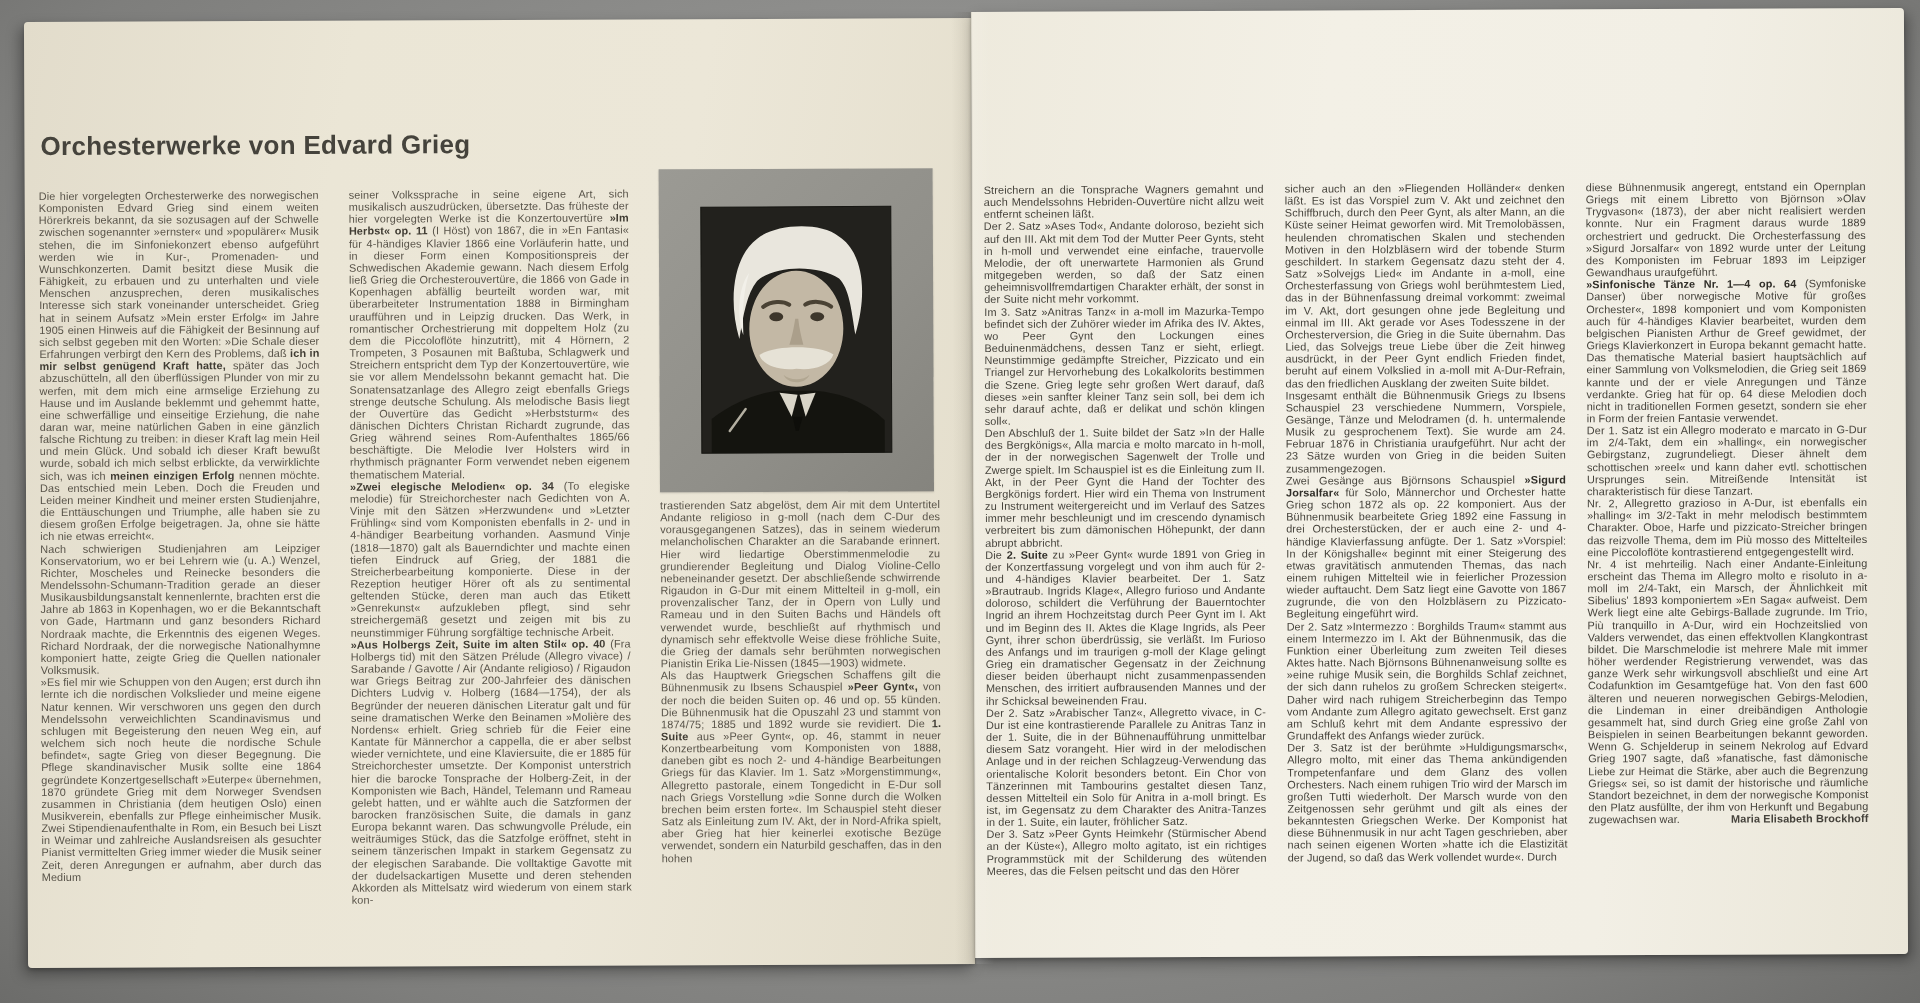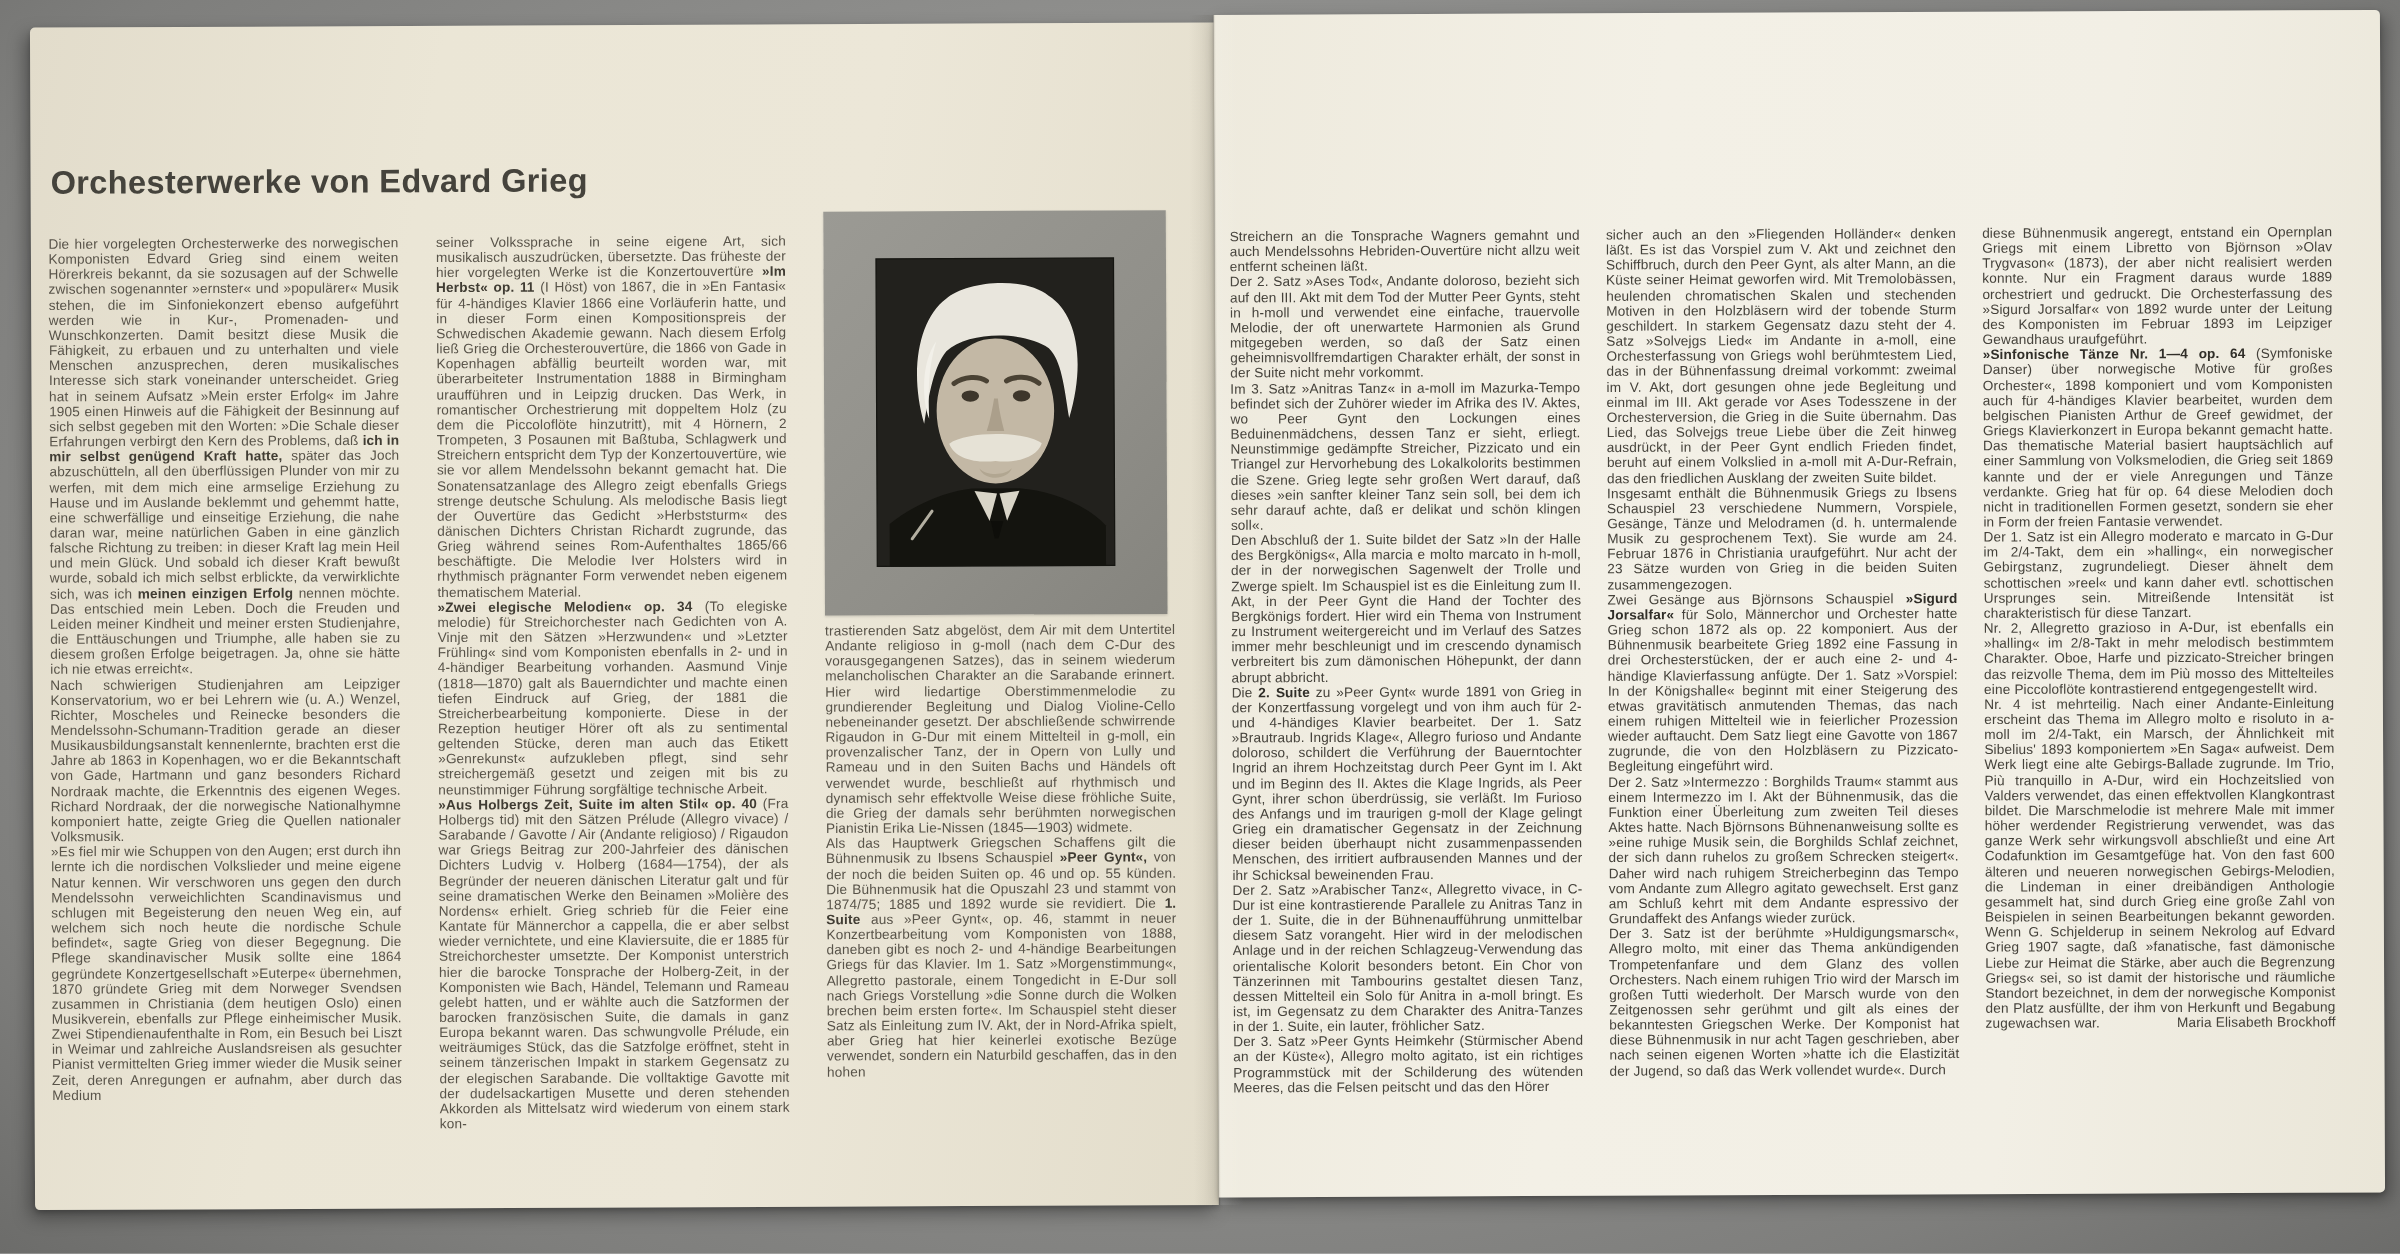--- a/index.html
+++ b/index.html
@@ -42,21 +42,21 @@
   .pad-top{padding-top:18px;}
   .para{
     margin:0;text-align:justify;hyphens:auto;-webkit-hyphens:auto;
     font-size:10.9px;line-height:12.15px;letter-spacing:0.12px;
   }
   .page-left .para{color:#585349;}
   .page-right .para{color:#45423b;}
   .para .b{font-weight:bold;}
   .page-left .para .b{color:#403c33;}
   .page-right .para .b{color:#302e28;}
-  .para .sig{float:right;font-weight:normal;}
+  .para .sig{float:right;font-weight:bold;}
   .photo-mat{
     width:274px;height:323px;background:linear-gradient(135deg,#9b9a94,#908f89 60%,#85847e);
     margin-bottom:7px;position:relative;
     box-shadow:0 1px 2px rgba(0,0,0,0.15);
   }
   .photo-mat svg{position:absolute;left:0;top:0;}
 </style>
 </head>
 <body>
 
@@ -131,20 +131,20 @@
           <p class="para"><span>sicher auch an den »Fliegenden Holländer« denken läßt. Es ist das Vorspiel zum V. Akt und zeichnet den Schiffbruch, durch den Peer Gynt, als alter Mann, an die Küste seiner Heimat geworfen wird. Mit Tremolobässen, heulenden chromatischen Skalen und stechenden Motiven in den Holzbläsern wird der tobende Sturm geschildert. In starkem Gegensatz dazu steht der 4. Satz »Solvejgs Lied« im Andante in a-moll, eine Orchesterfassung von Griegs wohl berühmtestem Lied, das in der Bühnenfassung dreimal vorkommt: zweimal im V. Akt, dort gesungen ohne jede Begleitung und einmal im III. Akt gerade vor Ases Todesszene in der Orchesterversion, die Grieg in die Suite übernahm. Das Lied, das Solvejgs treue Liebe über die Zeit hinweg ausdrückt, in der Peer Gynt endlich Frieden findet, beruht auf einem Volkslied in a-moll mit A-Dur-Refrain, das den friedlichen Ausklang der zweiten Suite bildet.</span></p>
           <p class="para"><span>Insgesamt enthält die Bühnenmusik Griegs zu Ibsens Schauspiel 23 verschiedene Nummern, Vorspiele, Gesänge, Tänze und Melodramen (d. h. untermalende Musik zu gesprochenem Text). Sie wurde am 24. Februar 1876 in Christiania uraufgeführt. Nur acht der 23 Sätze wurden von Grieg in die beiden Suiten zusammengezogen.</span></p>
           <p class="para"><span>Zwei Gesänge aus Björnsons Schauspiel </span><span class="b">»Sigurd Jorsalfar«</span><span> für Solo, Männerchor und Orchester hatte Grieg schon 1872 als op. 22 komponiert. Aus der Bühnenmusik bearbeitete Grieg 1892 eine Fassung in drei Orchesterstücken, der er auch eine 2- und 4-händige Klavierfassung anfügte. Der 1. Satz »Vorspiel: In der Königshalle« beginnt mit einer Steigerung des etwas gravitätisch anmutenden Themas, das nach einem ruhigen Mittelteil wie in feierlicher Prozession wieder auftaucht. Dem Satz liegt eine Gavotte von 1867 zugrunde, die von den Holzbläsern zu Pizzicato-Begleitung eingeführt wird.</span></p>
           <p class="para"><span>Der 2. Satz »Intermezzo : Borghilds Traum« stammt aus einem Intermezzo im I. Akt der Bühnenmusik, das die Funktion einer Überleitung zum zweiten Teil dieses Aktes hatte. Nach Björnsons Bühnenanweisung sollte es »eine ruhige Musik sein, die Borghilds Schlaf zeichnet, der sich dann ruhelos zu großem Schrecken steigert«. Daher wird nach ruhigem Streicherbeginn das Tempo vom Andante zum Allegro agitato gewechselt. Erst ganz am Schluß kehrt mit dem Andante espressivo der Grundaffekt des Anfangs wieder zurück.</span></p>
           <p class="para"><span>Der 3. Satz ist der berühmte »Huldigungsmarsch«, Allegro molto, mit einer das Thema ankündigenden Trompetenfanfare und dem Glanz des vollen Orchesters. Nach einem ruhigen Trio wird der Marsch im großen Tutti wiederholt. Der Marsch wurde von den Zeitgenossen sehr gerühmt und gilt als eines der bekanntesten Griegschen Werke. Der Komponist hat diese Bühnenmusik in nur acht Tagen geschrieben, aber nach seinen eigenen Worten »hatte ich die Elastizität der Jugend, so daß das Werk vollendet wurde«. Durch</span></p>
         </div>
       <div class="col">
           <p class="para"><span>diese Bühnenmusik angeregt, entstand ein Opernplan Griegs mit einem Libretto von Björnson »Olav Trygvason« (1873), der aber nicht realisiert werden konnte. Nur ein Fragment daraus wurde 1889 orchestriert und gedruckt. Die Orchesterfassung des »Sigurd Jorsalfar« von 1892 wurde unter der Leitung des Komponisten im Februar 1893 im Leipziger Gewandhaus uraufgeführt.</span></p>
           <p class="para"><span class="b">»Sinfonische Tänze Nr. 1—4 op. 64</span><span> (Symfoniske Danser) über norwegische Motive für großes Orchester«, 1898 komponiert und vom Komponisten auch für 4-händiges Klavier bearbeitet, wurden dem belgischen Pianisten Arthur de Greef gewidmet, der Griegs Klavierkonzert in Europa bekannt gemacht hatte. Das thematische Material basiert hauptsächlich auf einer Sammlung von Volksmelodien, die Grieg seit 1869 kannte und der er viele Anregungen und Tänze verdankte. Grieg hat für op. 64 diese Melodien doch nicht in traditionellen Formen gesetzt, sondern sie eher in Form der freien Fantasie verwendet.</span></p>
           <p class="para"><span>Der 1. Satz ist ein Allegro moderato e marcato in G-Dur im 2/4-Takt, dem ein »halling«, ein norwegischer Gebirgstanz, zugrundeliegt. Dieser ähnelt dem schottischen »reel« und kann daher evtl. schottischen Ursprunges sein. Mitreißende Intensität ist charakteristisch für diese Tanzart.</span></p>
-          <p class="para"><span>Nr. 2, Allegretto grazioso in A-Dur, ist ebenfalls ein »halling« im 2/8-Takt in mehr melodisch bestimmtem Charakter. Oboe, Harfe und pizzicato-Streicher bringen das reizvolle Thema, dem im Più mosso des Mittelteiles eine Piccoloflöte kontrastierend entgegengestellt wird.</span></p>
+          <p class="para"><span>Nr. 2, Allegretto grazioso in A-Dur, ist ebenfalls ein »halling« im 3/2-Takt in mehr melodisch bestimmtem Charakter. Oboe, Harfe und pizzicato-Streicher bringen das reizvolle Thema, dem im Più mosso des Mittelteiles eine Piccoloflöte kontrastierend entgegengestellt wird.</span></p>
           <p class="para"><span>Nr. 4 ist mehrteilig. Nach einer Andante-Einleitung erscheint das Thema im Allegro molto e risoluto in a-moll im 2/4-Takt, ein Marsch, der Ähnlichkeit mit Sibelius' 1893 komponiertem »En Saga« aufweist. Dem Werk liegt eine alte Gebirgs-Ballade zugrunde. Im Trio, Più tranquillo in A-Dur, wird ein Hochzeitslied von Valders verwendet, das einen effektvollen Klangkontrast bildet. Die Marschmelodie ist mehrere Male mit immer höher werdender Registrierung verwendet, was das ganze Werk sehr wirkungsvoll abschließt und eine Art Codafunktion im Gesamtgefüge hat. Von den fast 600 älteren und neueren norwegischen Gebirgs-Melodien, die Lindeman in einer dreibändigen Anthologie gesammelt hat, sind durch Grieg eine große Zahl von Beispielen in seinen Bearbeitungen bekannt geworden. Wenn G. Schjelderup in seinem Nekrolog auf Edvard Grieg 1907 sagte, daß »fanatische, fast dämonische Liebe zur Heimat die Stärke, aber auch die Begrenzung Griegs« sei, so ist damit der historische und räumliche Standort bezeichnet, in dem der norwegische Komponist den Platz ausfüllte, der ihm von Herkunft und Begabung zugewachsen war. </span><span class="sig">Maria Elisabeth Brockhoff</span></p>
         </div>
     </div>
   </div>
 
   <div class="crease"></div>
 </div>
 
 </body></html>

